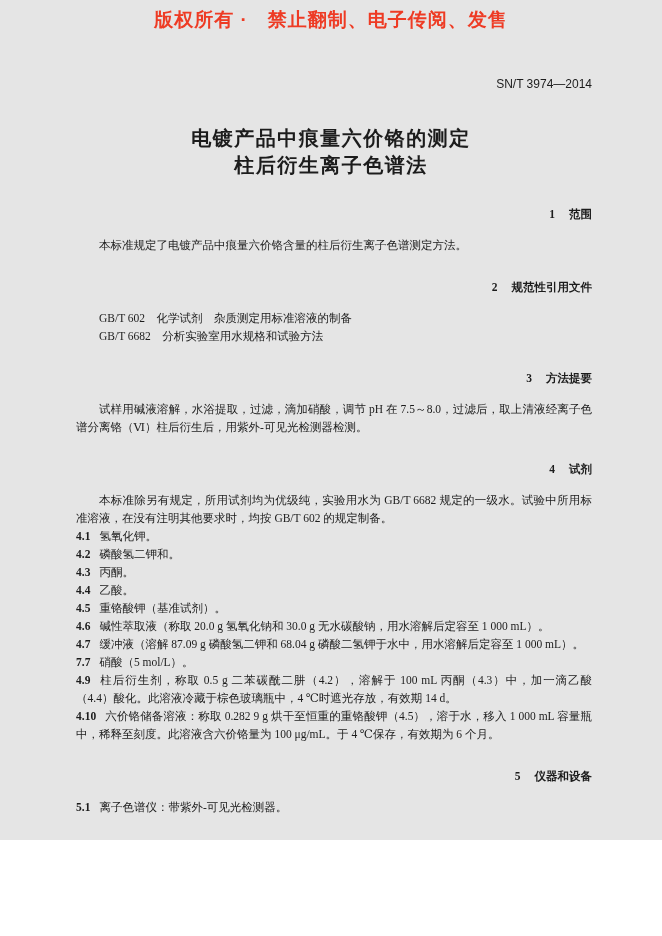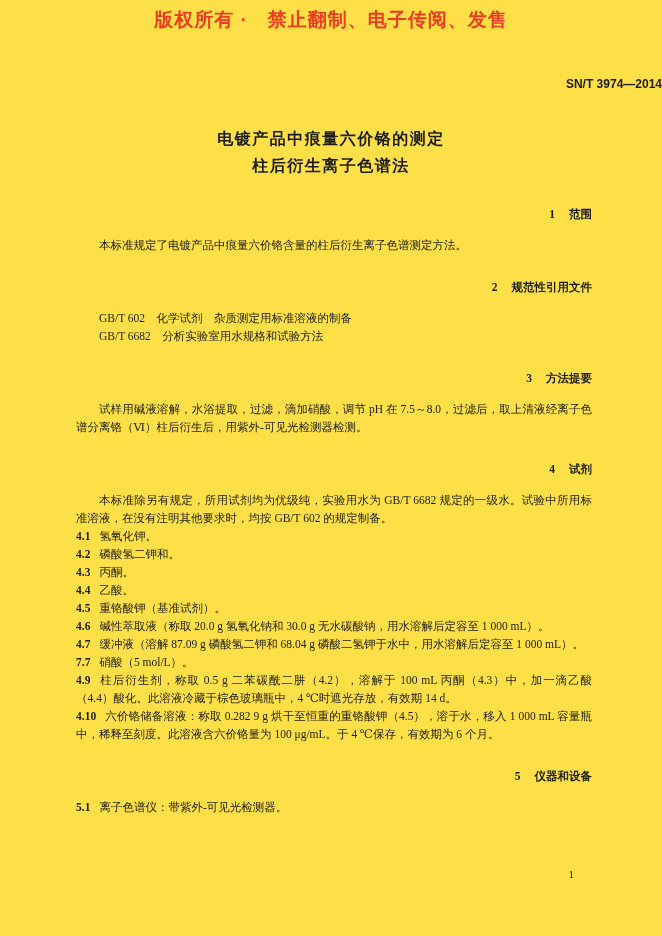--- a/index.html
+++ b/index.html
@@ -4,46 +4,47 @@
 <style>
   * { margin: 0; padding: 0; box-sizing: border-box; }
   html, body { background: #ffffff; }
   body {
     font-family: "Liberation Serif", "DejaVu Serif", serif;
     color: #1c1c1c;
   }
   .page {
     position: relative;
     width: 662px;
-    height: 936px;
+    height: 840px;
     margin: 0 auto;
-    background: #fde047;
+    background: #e5e5e5;
     overflow: hidden;
   }
   .copyright {
     padding-top: 7px;
     text-align: center;
     color: #ee3b24;
     font-weight: bold;
     font-size: 19px;
     letter-spacing: 1px;
     font-family: "Liberation Sans", "DejaVu Sans", sans-serif;
   }
   .doc-number {
     margin-top: 44px;
+    padding-right: 70px;
     text-align: right;
-    font-weight: bold;
+    font-weight: normal;
     font-size: 12px;
     font-family: "Liberation Sans", "DejaVu Sans", sans-serif;
   }
   .title-block {
     margin-top: 34px;
     text-align: center;
     font-weight: bold;
-    font-size: 16px;
+    font-size: 20px;
     line-height: 27px;
     letter-spacing: 1.5px;
   }
   .content {
     margin-top: 26px;
     padding: 0 70px 0 76px;
     font-size: 11.5px;
     line-height: 18px;
     text-align: justify;
   }

